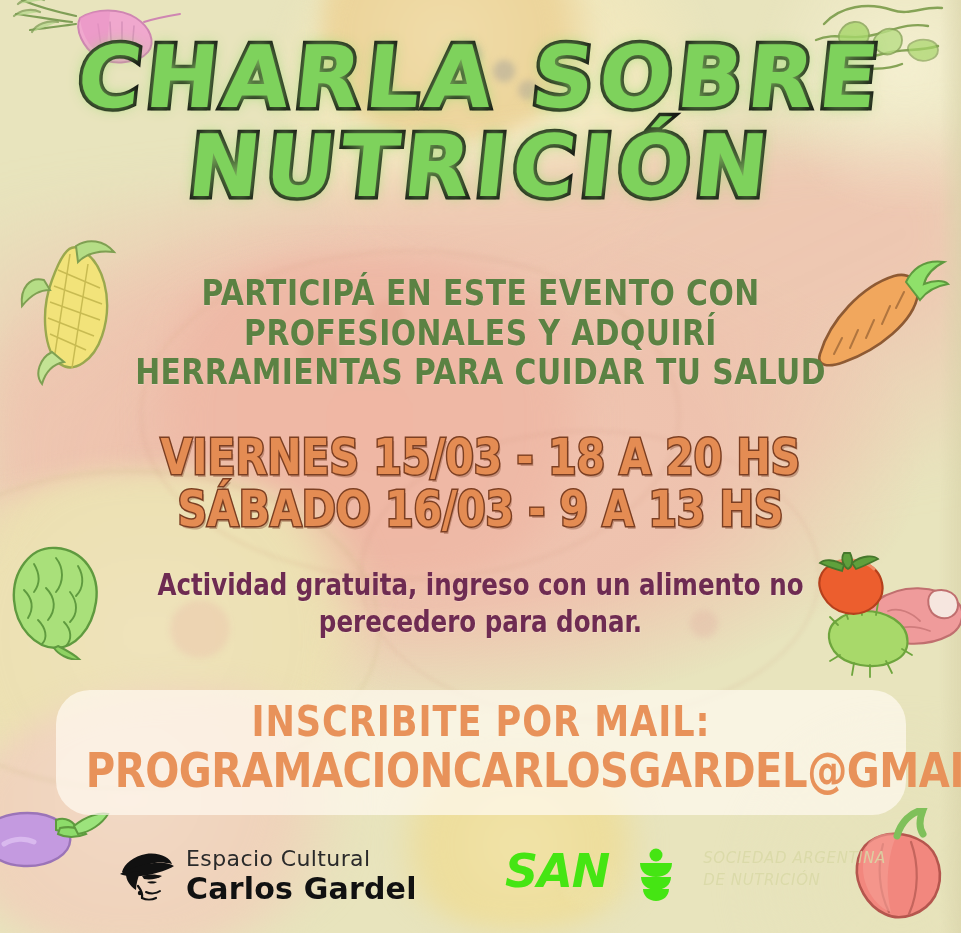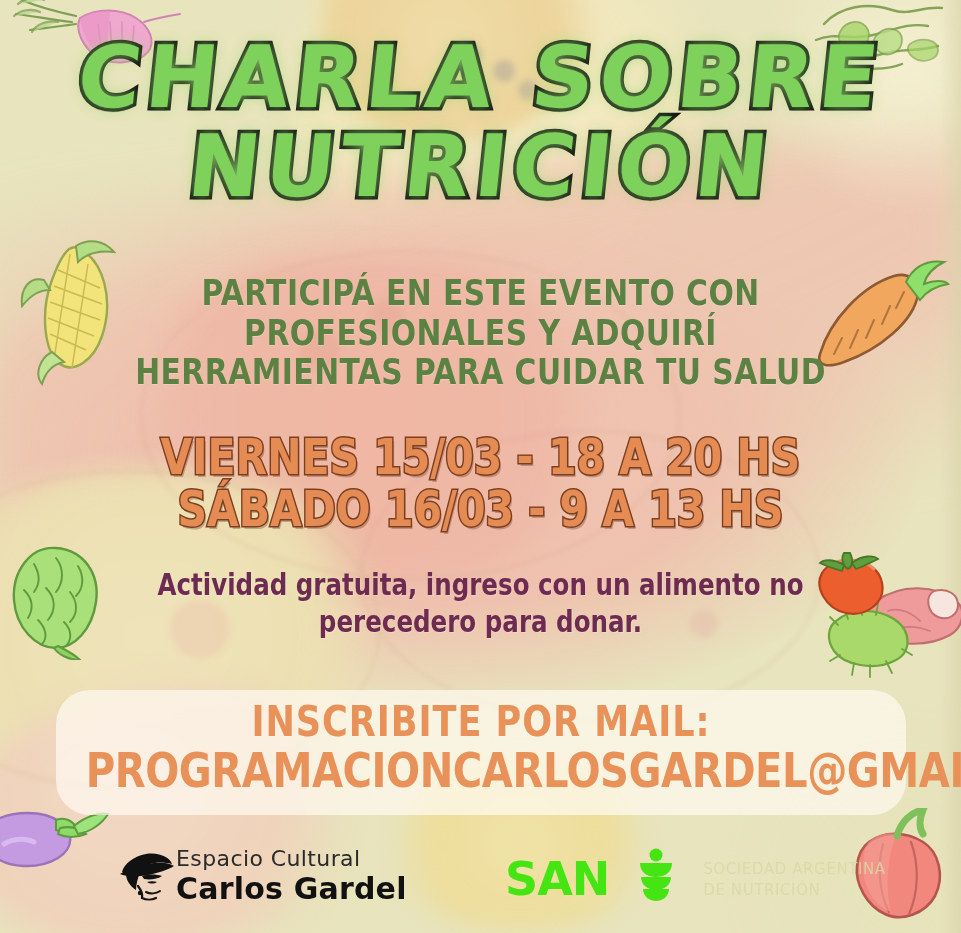--- a/index.html
+++ b/index.html
@@ -175,35 +175,35 @@
     color:#e8925a;
     line-height:1.06;
     transform:scaleX(.93);
   }
   .mail-l1{font-size:42px;letter-spacing:1px;}
   .mail-l2{font-size:48px;letter-spacing:-0.5px;white-space:nowrap;}
 
   
   .logo-ecg{
     position:absolute;left:116px;top:846px;z-index:7;
-    display:flex;align-items:center;
+    display:flex;align-items:center;gap:10px;
   }
   .ecg-text{line-height:1;}
   .ecg-top{
     font-family:"DejaVu Sans","Liberation Sans",sans-serif;
     font-size:22px;color:#2a2a2a;letter-spacing:.4px;
   }
   .ecg-bot{
     font-family:"DejaVu Sans","Liberation Sans",sans-serif;
     font-weight:700;font-size:30px;color:#111;letter-spacing:.2px;margin-top:4px;
   }
 
   .logo-san{
     position:absolute;left:505px;top:848px;z-index:7;
-    display:flex;align-items:flex-end;gap:26px;
+    display:flex;align-items:flex-start;gap:26px;font-style:italic;
   }
   .san-word{
     font-family:"DejaVu Sans","Liberation Sans",sans-serif;
     font-weight:700;font-size:46px;color:#45e513;letter-spacing:-1px;line-height:1;
   }
   .san-sub{
     font-family:"DejaVu Sans","Liberation Sans",sans-serif;
     font-size:15px;line-height:1.45;color:#d9d9a6;letter-spacing:.6px;
     opacity:.85;
   }

